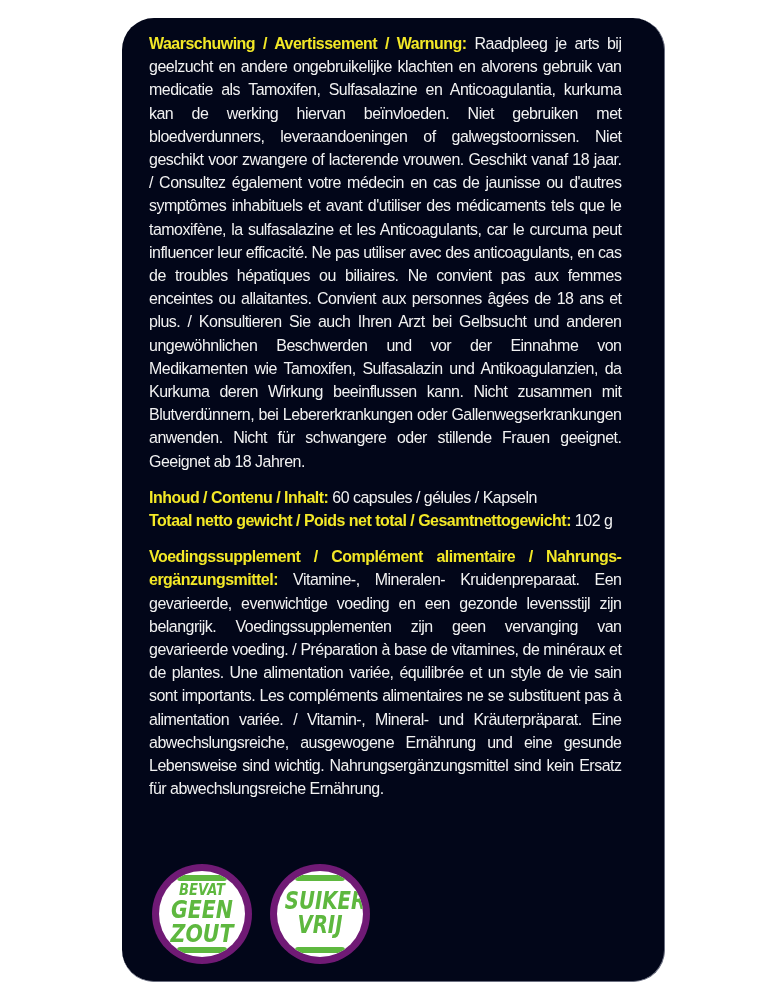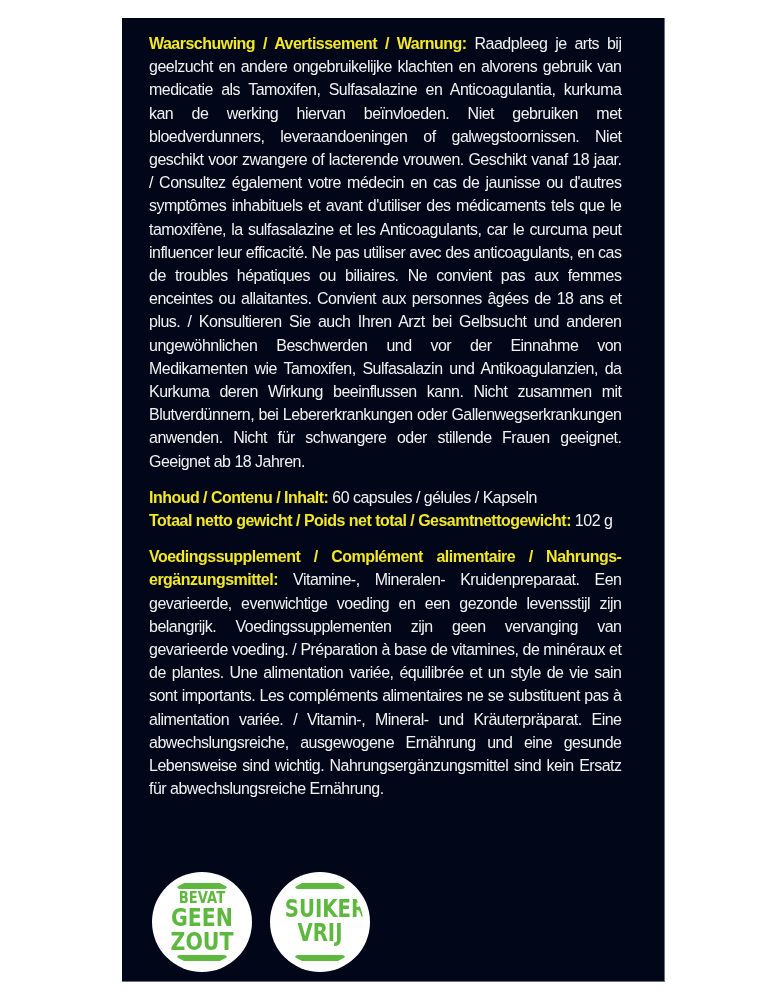--- a/index.html
+++ b/index.html
@@ -2,36 +2,37 @@
 <html><head>
 <meta charset="utf-8">
 <style>
   html, body { margin:0; padding:0; background:#ffffff; }
   body { width:772px; height:1000px; position:relative; overflow:hidden; }
   .panel {
     position:absolute; left:122px; top:18px; width:543px; height:964px;
     background:#020619;
     border-right:1px solid #6b6f80; border-bottom:1px solid #6b6f80;
     box-sizing:border-box;
+    border-radius:32px;
   }
   .text {
     position:absolute; left:27px; top:14px; width:473px;
     font-family:"Liberation Sans", sans-serif;
     font-size:17.2px; line-height:23.2px; color:#f2f2f2;
     text-align:justify; letter-spacing:-0.55px;
     transform:scaleX(0.93); transform-origin:left top;
     width:508px;
   }
   .text p { margin:0; }
   .text p + p { margin-top:13px; }
   .y { color:#f3e827; font-weight:bold; }
   .badges { position:absolute; left:30px; top:846px; height:100px; }
   .badge {
-    position:absolute; top:8px; width:100px; height:100px; border-radius:50%;
-    background:#ffffff; box-sizing:border-box;
+    position:absolute; top:0; width:100px; height:100px; border-radius:50%;
+    background:#701a75; box-sizing:border-box;font-style:italic;
   }
   .badge .inner {
     position:absolute; left:7px; top:7px; width:86px; height:86px; border-radius:50%;
     background:#ffffff; overflow:hidden;
   }
   .badge .bar-top, .badge .bar-bot {
     position:absolute; left:18px; width:50px; height:6px; background:#5eb83f; border-radius:3px;
   }
   .badge .bar-top { top:4px; }
   .badge .bar-bot { bottom:4px; }

